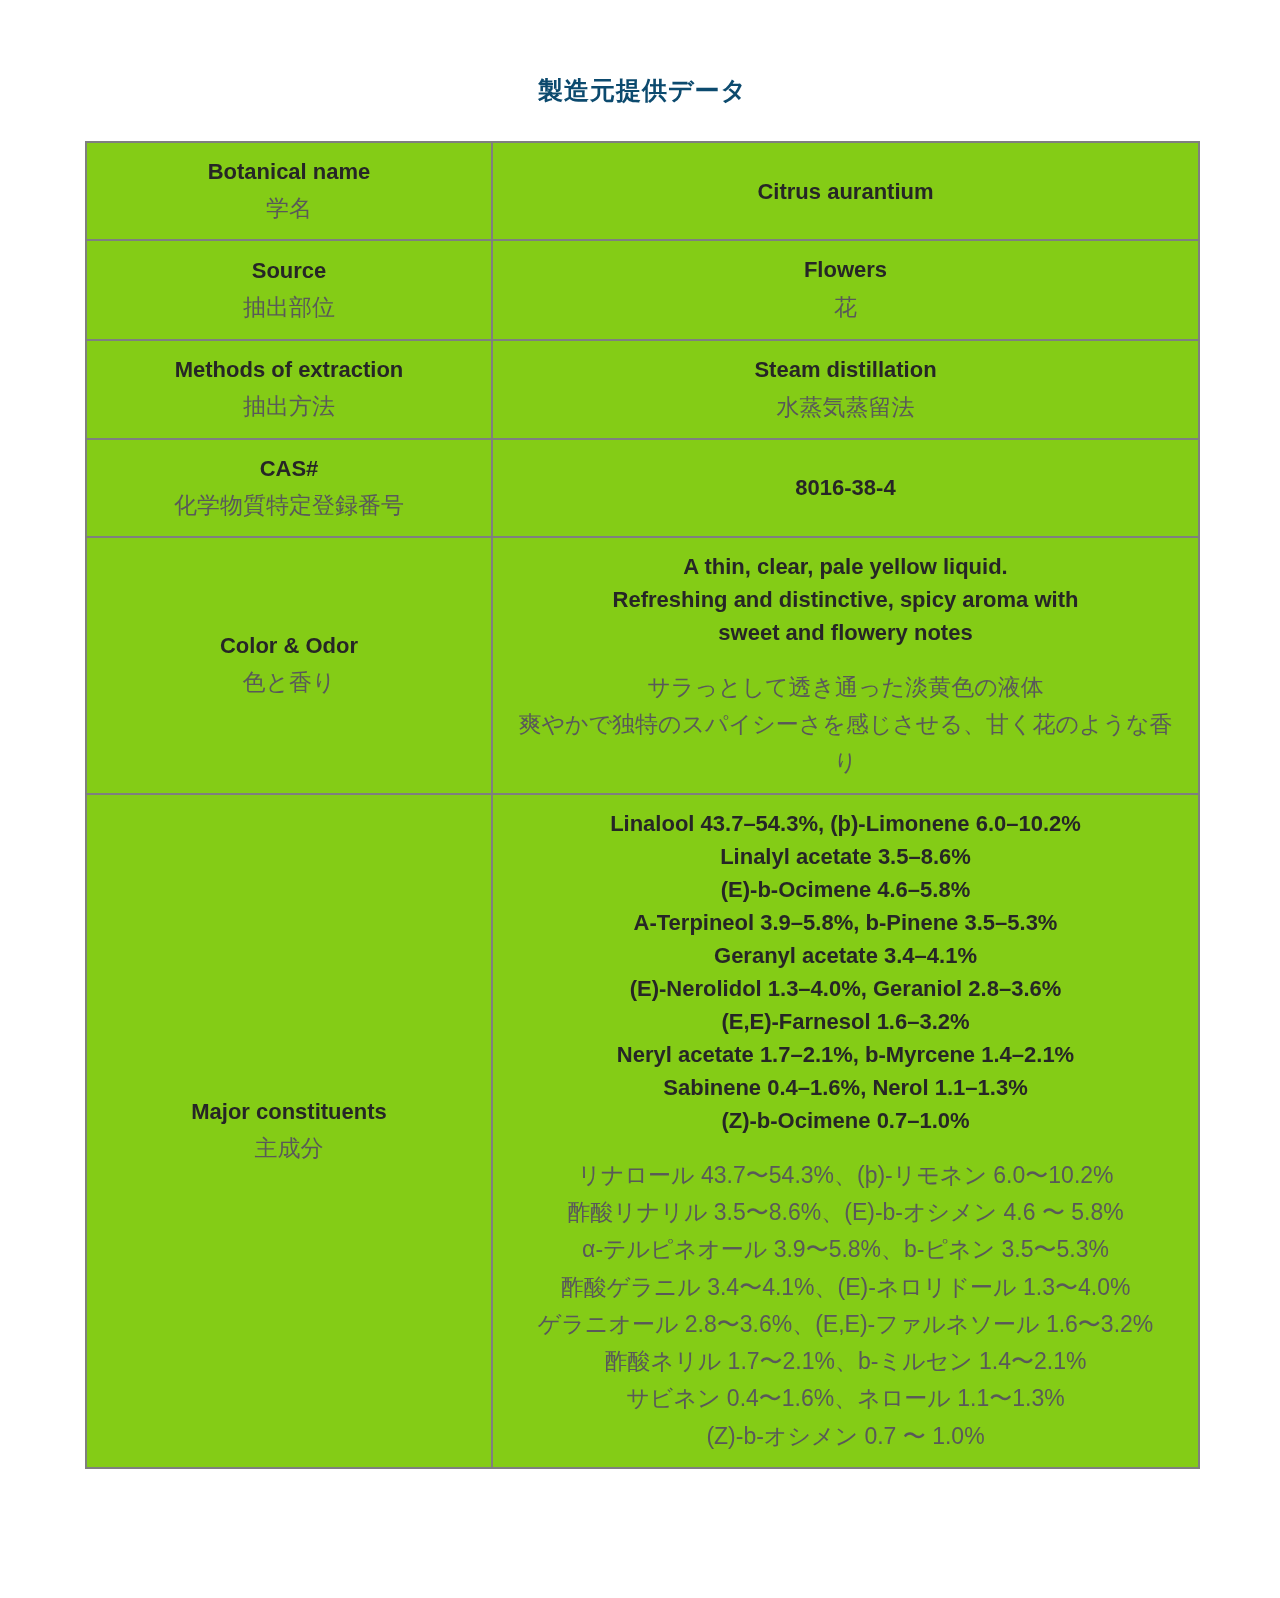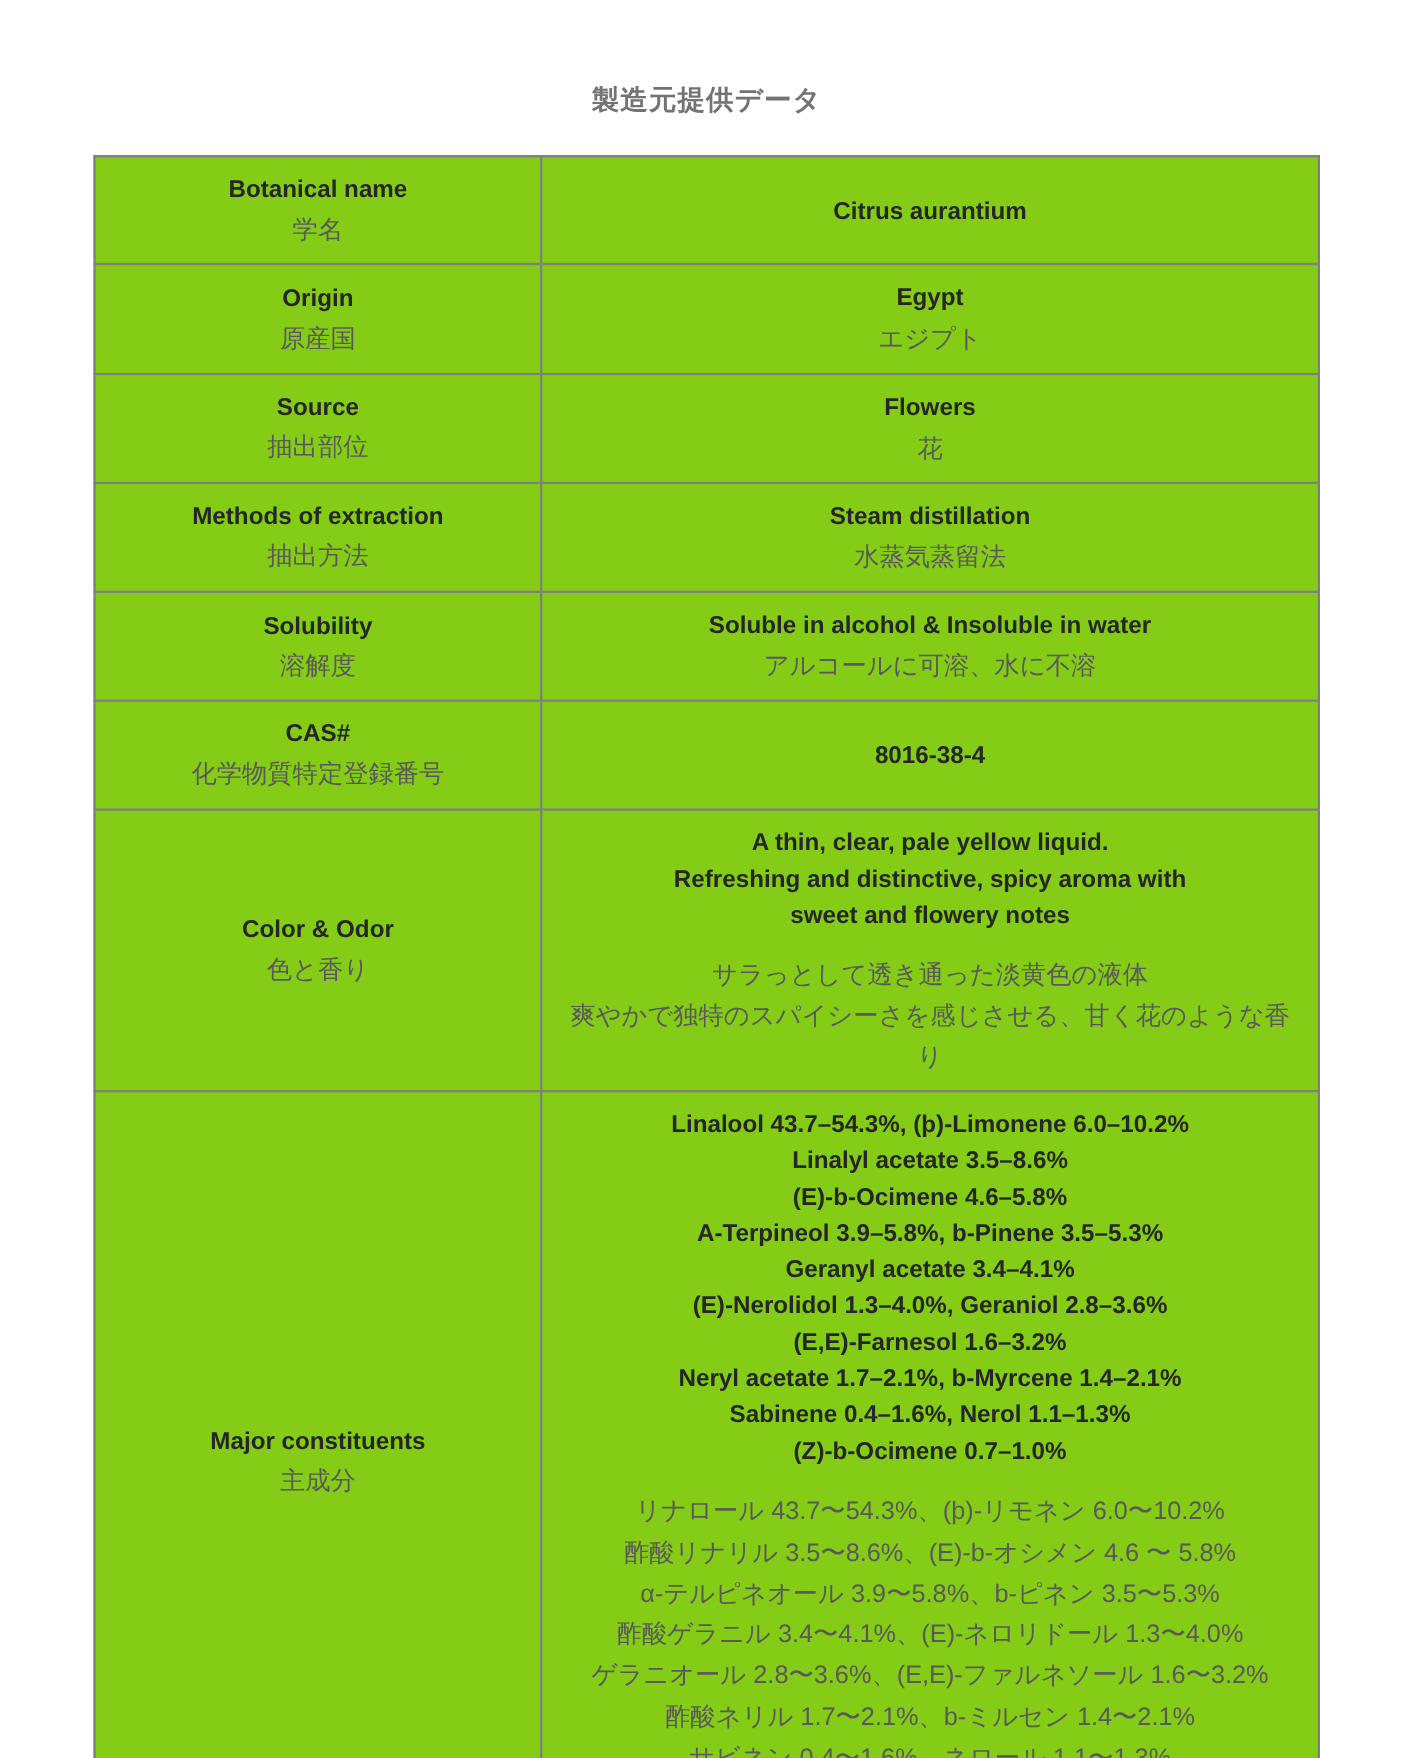--- a/index.html
+++ b/index.html
@@ -13,21 +13,21 @@
   }
   .page {
     padding: 74px 0 60px 85px;
   }
   .doc-title {
     width: 1115px;
     text-align: center;
     font-size: 25px;
     font-weight: bold;
     letter-spacing: 1px;
-    color: #737373;
+    color: #0c4a6e;
     margin-bottom: 34px;
   }
   table.data-table {
     border-collapse: collapse;
     width: 1115px;
     table-layout: fixed;
     background: #84cc16;
   }
   td {
     border: 2px solid #7f7f7f;
@@ -65,34 +65,20 @@
             <div class="ja-line label-ja">学名</div>
           </td>
           <td class="value-cell">
             <div>
               <div class="en-line">Citrus aurantium</div>
             </div>
           </td>
         </tr>
         <tr>
           <td class="label-cell">
-            <div class="en-line">Origin</div>
-            <div class="ja-line label-ja">原産国</div>
-          </td>
-          <td class="value-cell">
-            <div>
-              <div class="en-line">Egypt</div>
-            </div>
-            <div class="ja-block">
-              <div class="ja-line">エジプト</div>
-            </div>
-          </td>
-        </tr>
-        <tr>
-          <td class="label-cell">
             <div class="en-line">Source</div>
             <div class="ja-line label-ja">抽出部位</div>
           </td>
           <td class="value-cell">
             <div>
               <div class="en-line">Flowers</div>
             </div>
             <div class="ja-block">
               <div class="ja-line">花</div>
             </div>
@@ -102,34 +88,20 @@
           <td class="label-cell">
             <div class="en-line">Methods of extraction</div>
             <div class="ja-line label-ja">抽出方法</div>
           </td>
           <td class="value-cell">
             <div>
               <div class="en-line">Steam distillation</div>
             </div>
             <div class="ja-block">
               <div class="ja-line">水蒸気蒸留法</div>
-            </div>
-          </td>
-        </tr>
-        <tr>
-          <td class="label-cell">
-            <div class="en-line">Solubility</div>
-            <div class="ja-line label-ja">溶解度</div>
-          </td>
-          <td class="value-cell">
-            <div>
-              <div class="en-line">Soluble in alcohol &amp; Insoluble in water</div>
-            </div>
-            <div class="ja-block">
-              <div class="ja-line">アルコールに可溶、水に不溶</div>
             </div>
           </td>
         </tr>
         <tr>
           <td class="label-cell">
             <div class="en-line">CAS#</div>
             <div class="ja-line label-ja">化学物質特定登録番号</div>
           </td>
           <td class="value-cell">
             <div>

